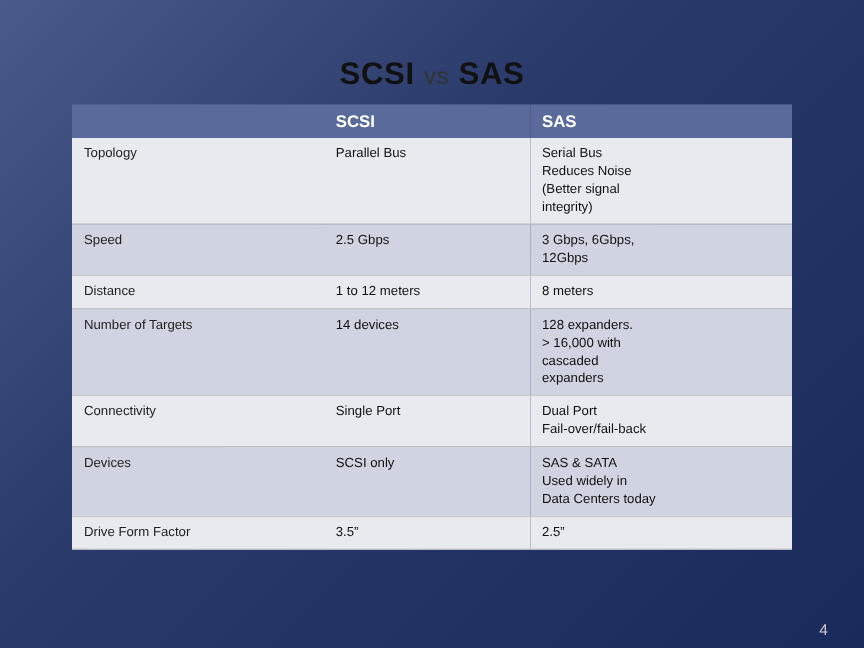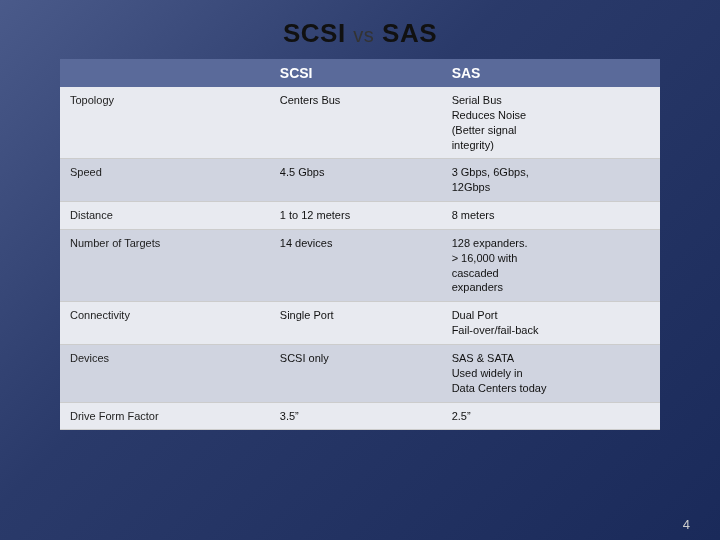--- a/index.html
+++ b/index.html
@@ -14,20 +14,21 @@
       position: relative;
     }
 
     .page-title {
       color: #111;
       font-size: 26px;
       font-weight: bold;
       text-align: center;
       padding: 18px 0 10px 0;
       letter-spacing: 0.5px;
+      margin-top: 28px;
     }
 
     .page-title span.vs {
       font-size: 20px;
       font-weight: normal;
       color: #333;
     }
 
     .table-wrapper {
       margin: 0 60px;
@@ -100,29 +101,29 @@
     <thead>
       <tr>
         <th></th>
         <th>SCSI</th>
         <th>SAS</th>
       </tr>
     </thead>
     <tbody id="table-body">
     <tr>
           <td>Topology</td>
-          <td style="white-space: pre-line;">Centers Bus</td>
+          <td style="white-space: pre-line;">Parallel Bus</td>
           <td style="white-space: pre-line;">Serial Bus
 Reduces Noise
 (Better signal
 integrity)</td>
         </tr>
         <tr>
           <td>Speed</td>
-          <td style="white-space: pre-line;">4.5 Gbps</td>
+          <td style="white-space: pre-line;">2.5 Gbps</td>
           <td style="white-space: pre-line;">3 Gbps, 6Gbps,
 12Gbps</td>
         </tr>
         <tr>
           <td>Distance</td>
           <td style="white-space: pre-line;">1 to 12 meters</td>
           <td style="white-space: pre-line;">8 meters</td>
         </tr>
         <tr>
           <td>Number of Targets</td>

